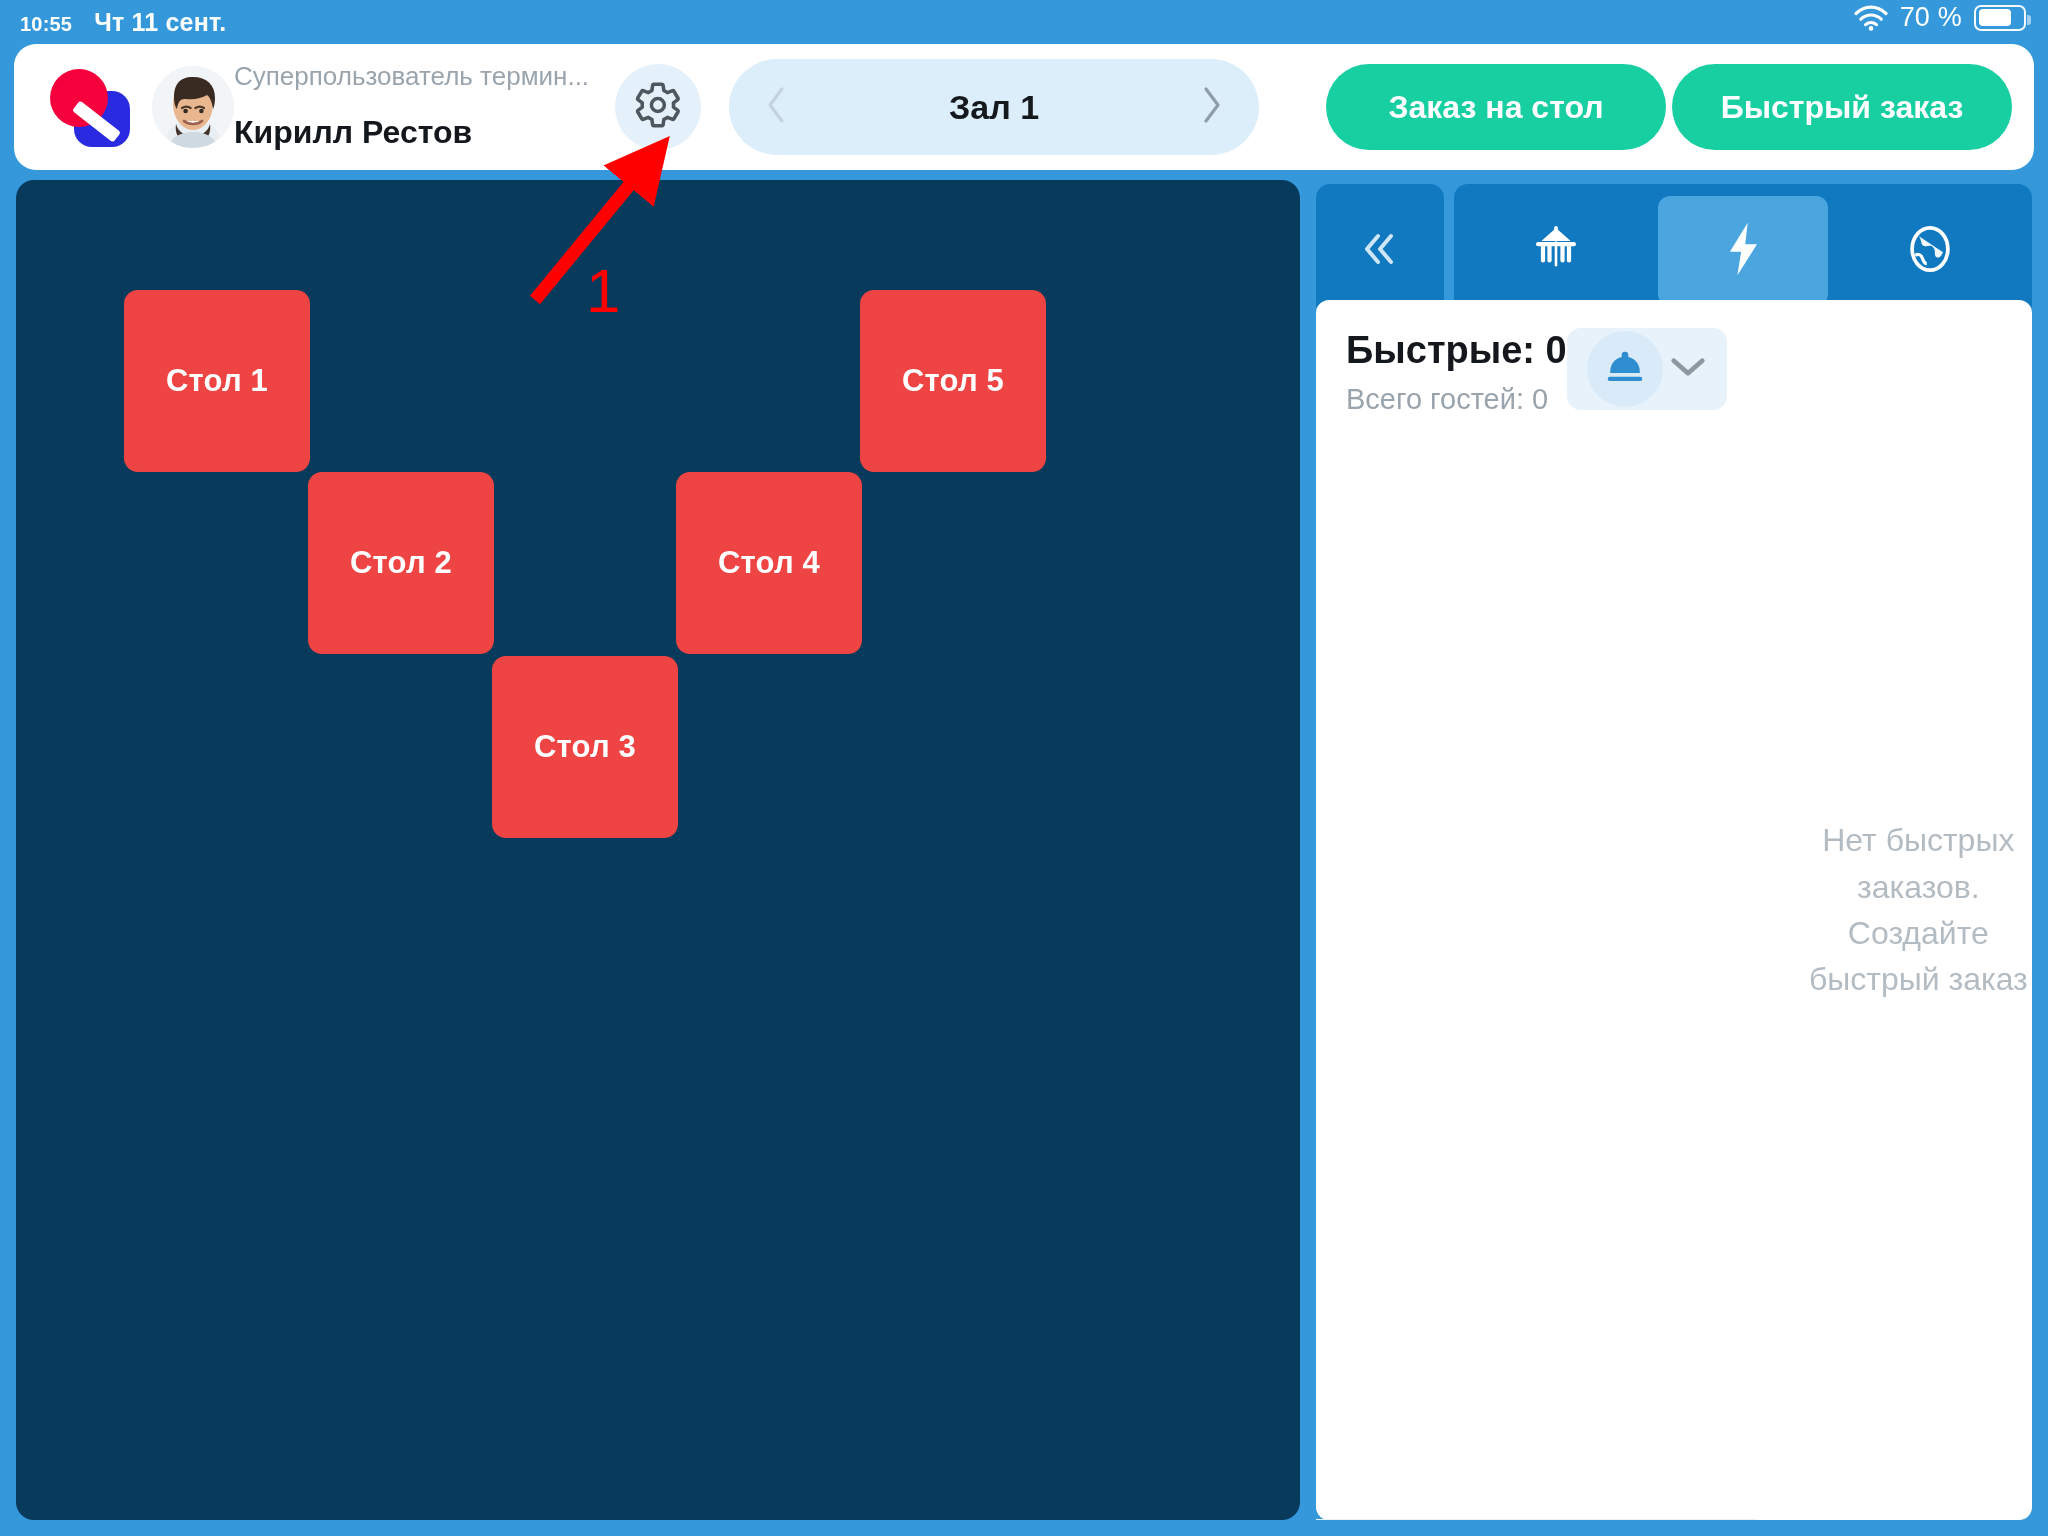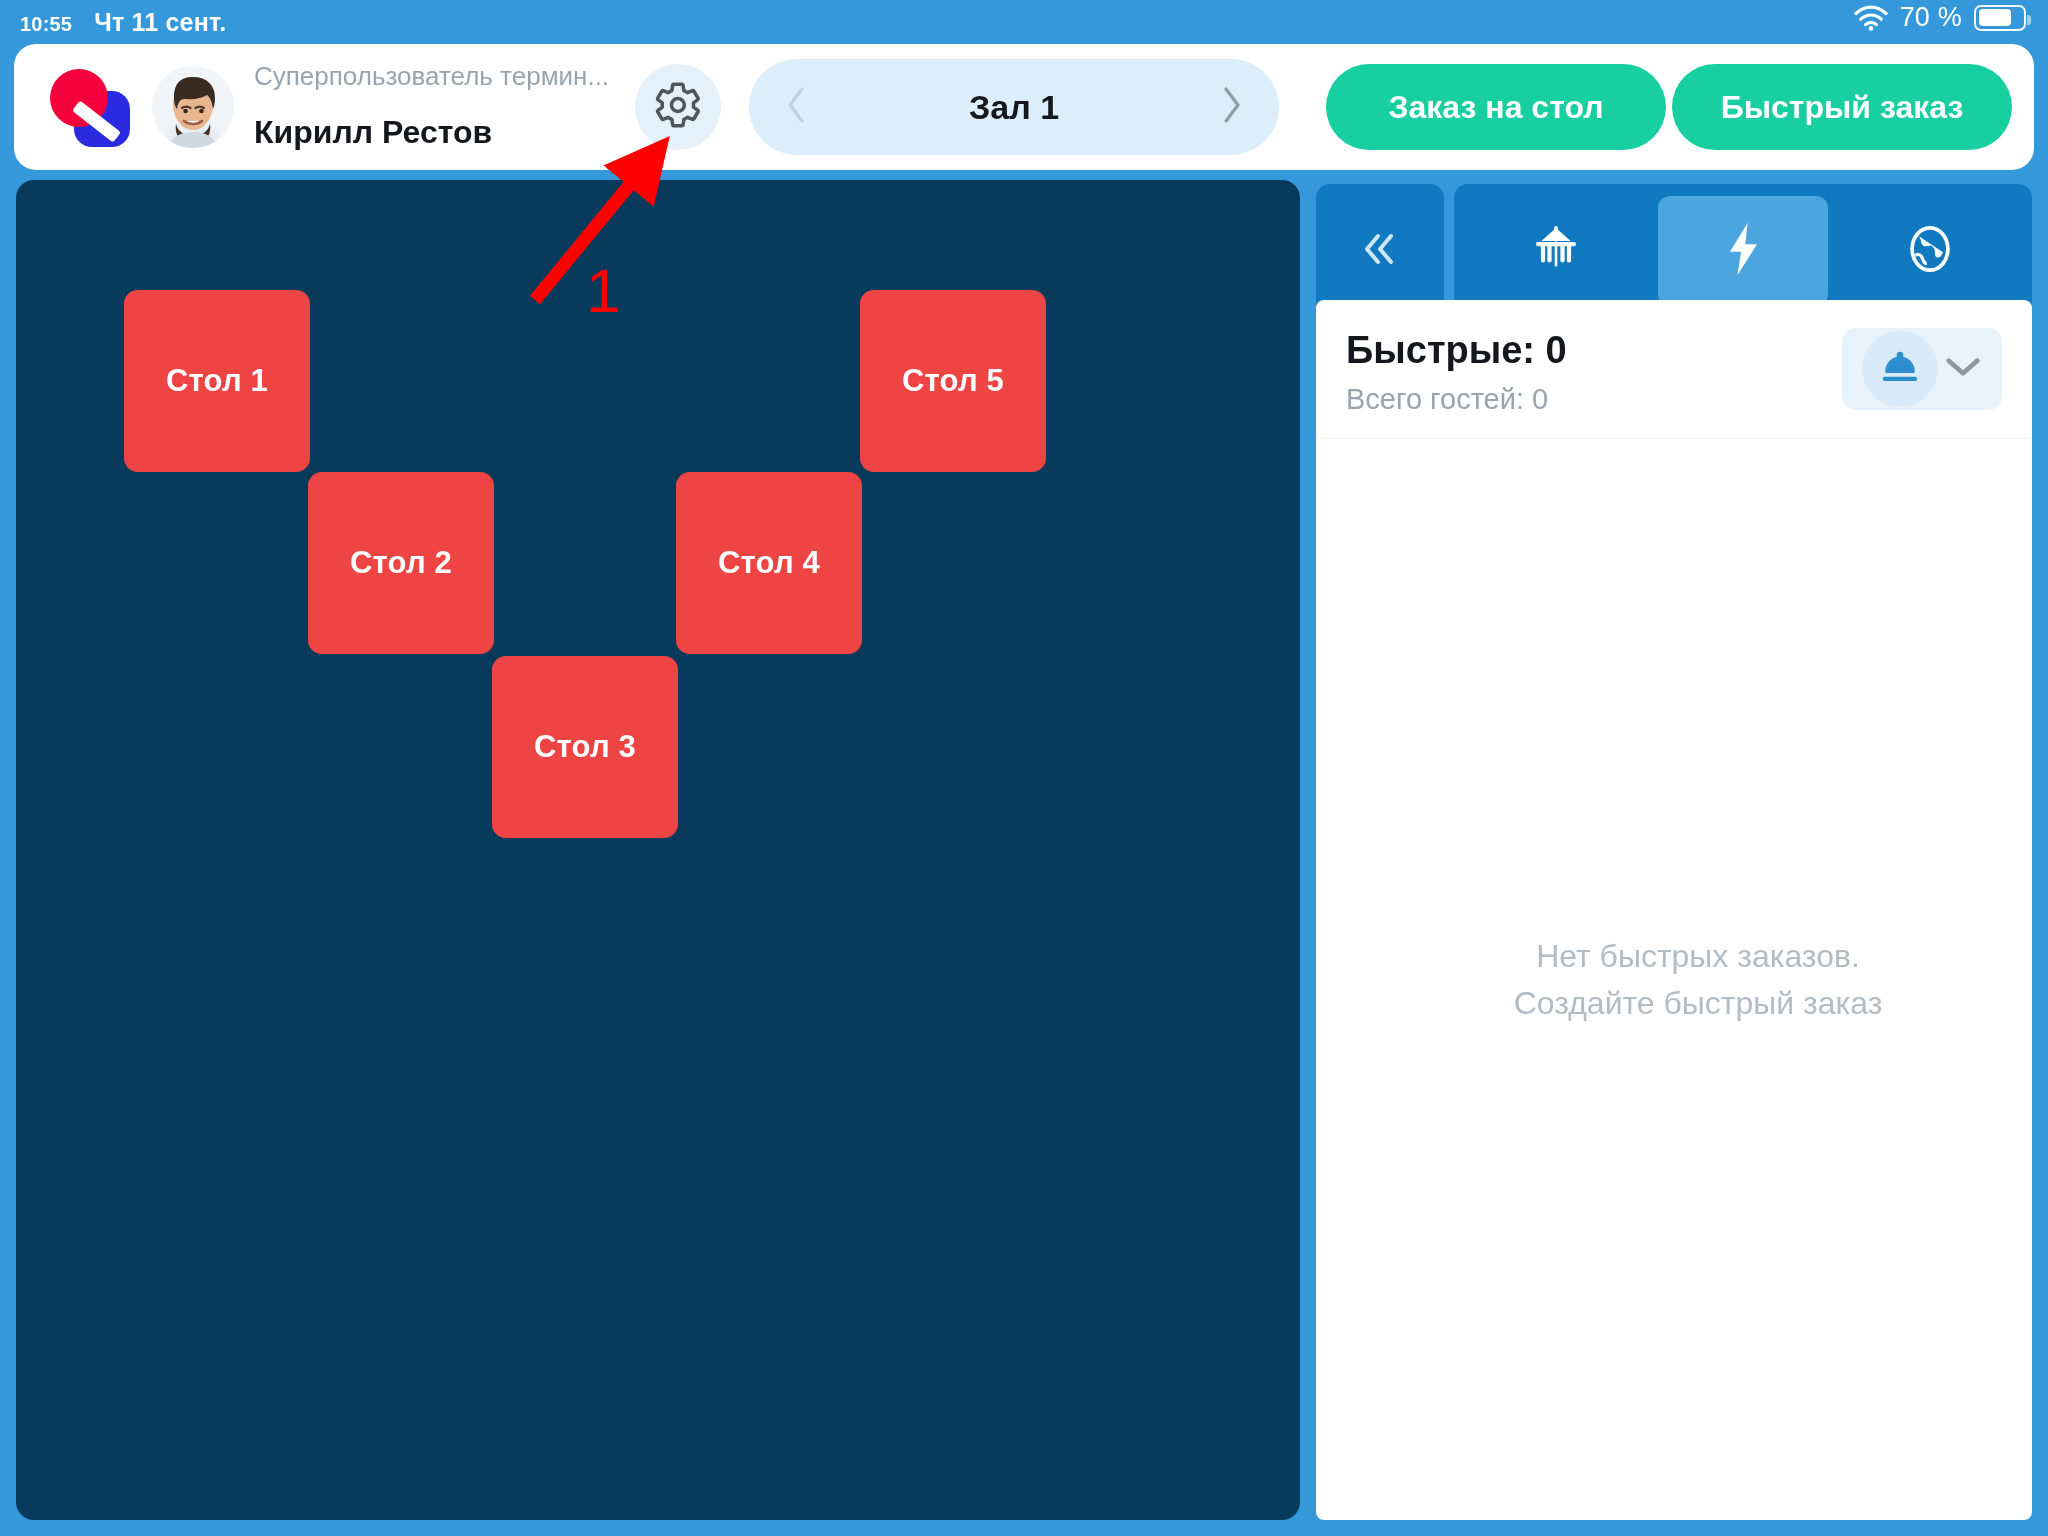--- a/index.html
+++ b/index.html
@@ -38,21 +38,21 @@
   .logo .blu { position: absolute; left: 34px; top: 32px; width: 56px; height: 56px;
     background: #2a2ae0; border-radius: 18px; }
   .logo .red { position: absolute; left: 10px; top: 10px; width: 58px; height: 58px;
     background: #f5003c; border-radius: 50%; }
   .logo .bar { position: absolute; left: 36px; top: 40px; width: 52px; height: 13px;
     background: #ffffff; border-radius: 3px; transform: rotate(38deg); transform-origin: 0 50%; }
 
   .avatar { width: 82px; height: 82px; border-radius: 50%; margin-left: 16px; flex: 0 0 auto;
     overflow: hidden; background: #eef3f7; position: relative; }
 
-  .user-block { margin-left: 20px; display: flex; flex-direction: column; justify-content: center;
+  .user-block { display: flex; flex-direction: column; justify-content: center;
     min-width: 0; flex: 0 0 auto; gap: 17px; }
   .user-role { font-size: 26px; color: #9aa4ad; white-space: nowrap; line-height: 1.25; }
   .user-name { font-size: 32px; color: #14181c; font-weight: 700; line-height: 1.3; margin-top: 2px; white-space: nowrap; }
 
   .gear-btn { width: 86px; height: 86px; border-radius: 50%; background: #e4f0fa;
     margin-left: 26px; display: flex; align-items: center; justify-content: center; flex: 0 0 auto; }
 
   .hall-switch {
     margin-left: 28px; width: 530px; height: 96px; background: #ddeefb; border-radius: 48px;
     display: flex; align-items: center; justify-content: space-between; padding: 16px 34px; flex: 0 0 auto;
@@ -79,21 +79,21 @@
   .rail { position: absolute; left: 1316px; top: 184px; width: 716px; height: 134px; display: flex; gap: 10px; }
   .rail-collapse { width: 128px; height: 134px; background: #1079bf; border-radius: 14px;
     display: flex; align-items: center; justify-content: center; }
   .rail-group { flex: 1; height: 134px; background: #1079bf; border-radius: 14px;
     display: flex; align-items: center; justify-content: space-around; padding: 0 8px; }
   .rail-tab { width: 170px; height: 110px; border-radius: 12px; display: flex;
     align-items: center; justify-content: center; }
   .rail-tab.active { background: #4ba6e0; }
 
   .qpanel { position: absolute; left: 1316px; top: 300px; width: 716px; height: 1220px;
-    background: #ffffff; border-radius: 8px; display: flex; flex-direction: column; }
+    background: #ffffff; border-radius: 13px; display: flex; flex-direction: row; }
   .qp-head { padding: 28px 30px 22px 30px; display: flex; align-items: flex-start;
     border-bottom: 1px solid #eef1f4; }
   .qp-titles { flex: 1; }
   .qp-title { font-size: 38px; font-weight: 700; color: #14181c; line-height: 1.2; }
   .qp-sub { font-size: 29px; color: #9aa4ad; margin-top: 8px; line-height: 1.2; }
   .qp-action { width: 160px; height: 82px; background: #e7f2fb; border-radius: 14px;
     display: flex; align-items: center; justify-content: center; gap: 6px; }
   .cloche-wrap { width: 76px; height: 76px; border-radius: 50%; background: #d9eaf8;
     display: flex; align-items: center; justify-content: center; }
   .qp-body { flex: 1; display: flex; align-items: center; justify-content: center; }

